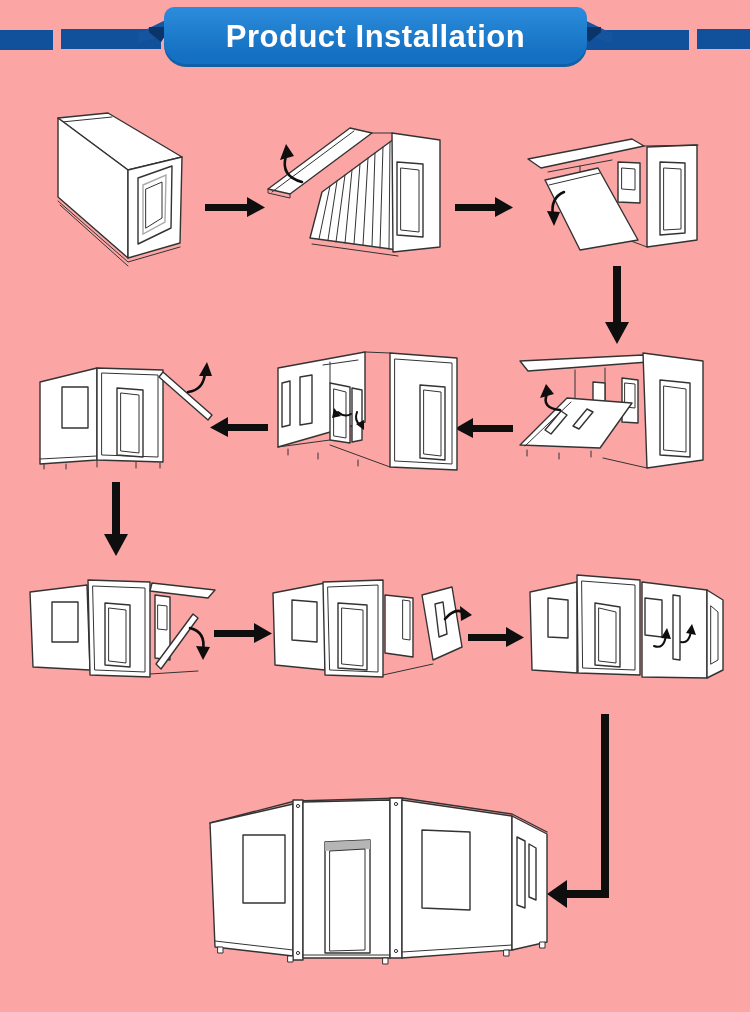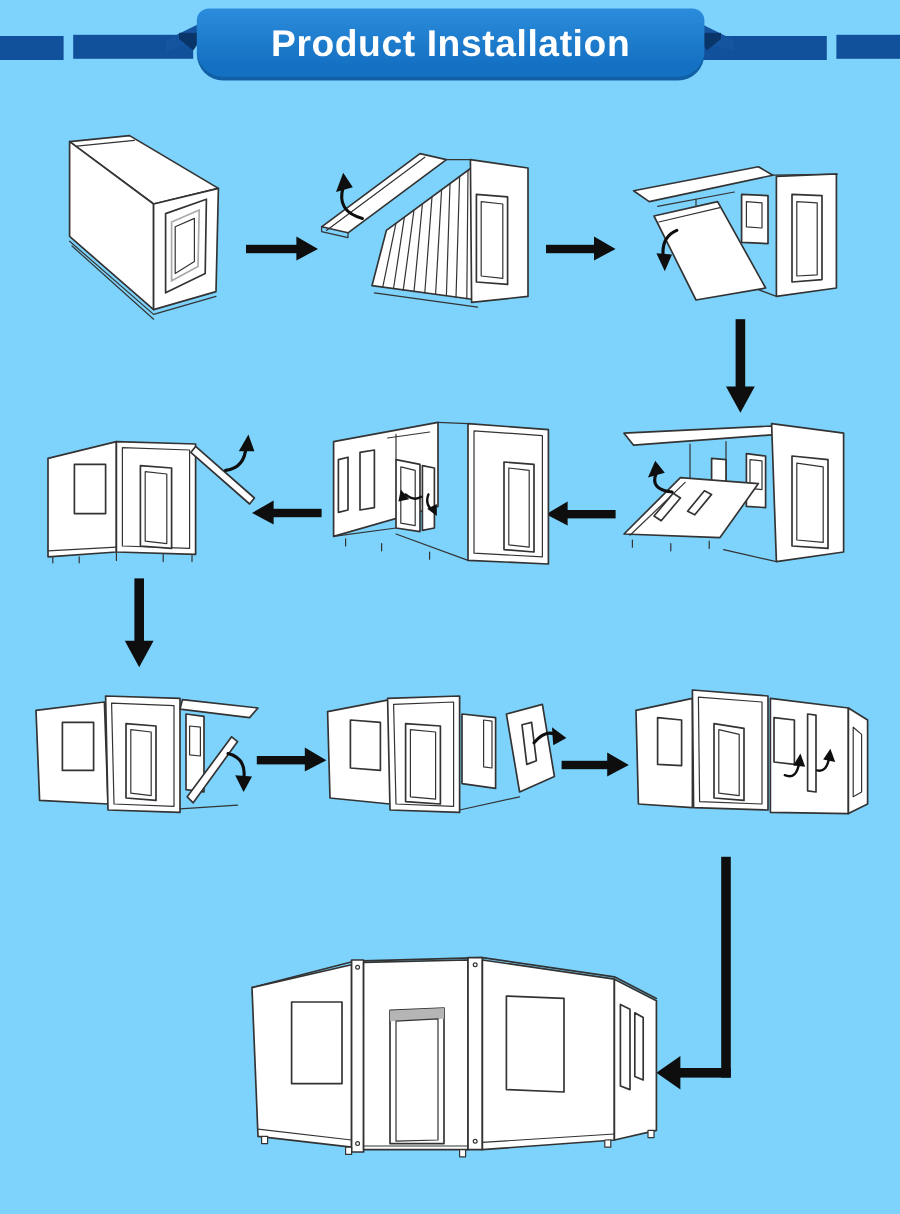--- a/index.html
+++ b/index.html
@@ -1,17 +1,17 @@
 <!DOCTYPE html>
 <html style="--ribbon: #1470c2; --ribbon-light: #2c8cdc; --ribbon-dark: #15549f; --fold-shadow: #0a3568; --side-bar: #11509b; --title-text: #ffffff; --line: #333333; --arrow: #0e0e0e; --accent-gray: #a9a9a9;"><head>
 <meta charset="utf-8">
 <style>
   html,body{margin:0;padding:0;background:#ffffff;}
   .canvas{
-    position:relative;width:750px;height:1012px;background:#7dd3fc;overflow:hidden;
+    position:relative;width:750px;height:1012px;background:#fca5a5;overflow:hidden;
     font-family:"Liberation Sans", sans-serif;
   }
   
   .bar{position:absolute;height:20px;background:var(--side-bar);}
   .bar.b1{left:0;top:30px;width:53px;}
   .bar.b2{left:61px;top:29px;width:100px;}
   .bar.b3{left:577px;top:30px;width:112px;}
   .bar.b4{left:697px;top:29px;width:53px;}
   .fold{position:absolute;top:9px;width:50px;height:34px;background:var(--ribbon-dark);
     clip-path:polygon(100% 0,0 72%,0 100%,100% 58%);}

